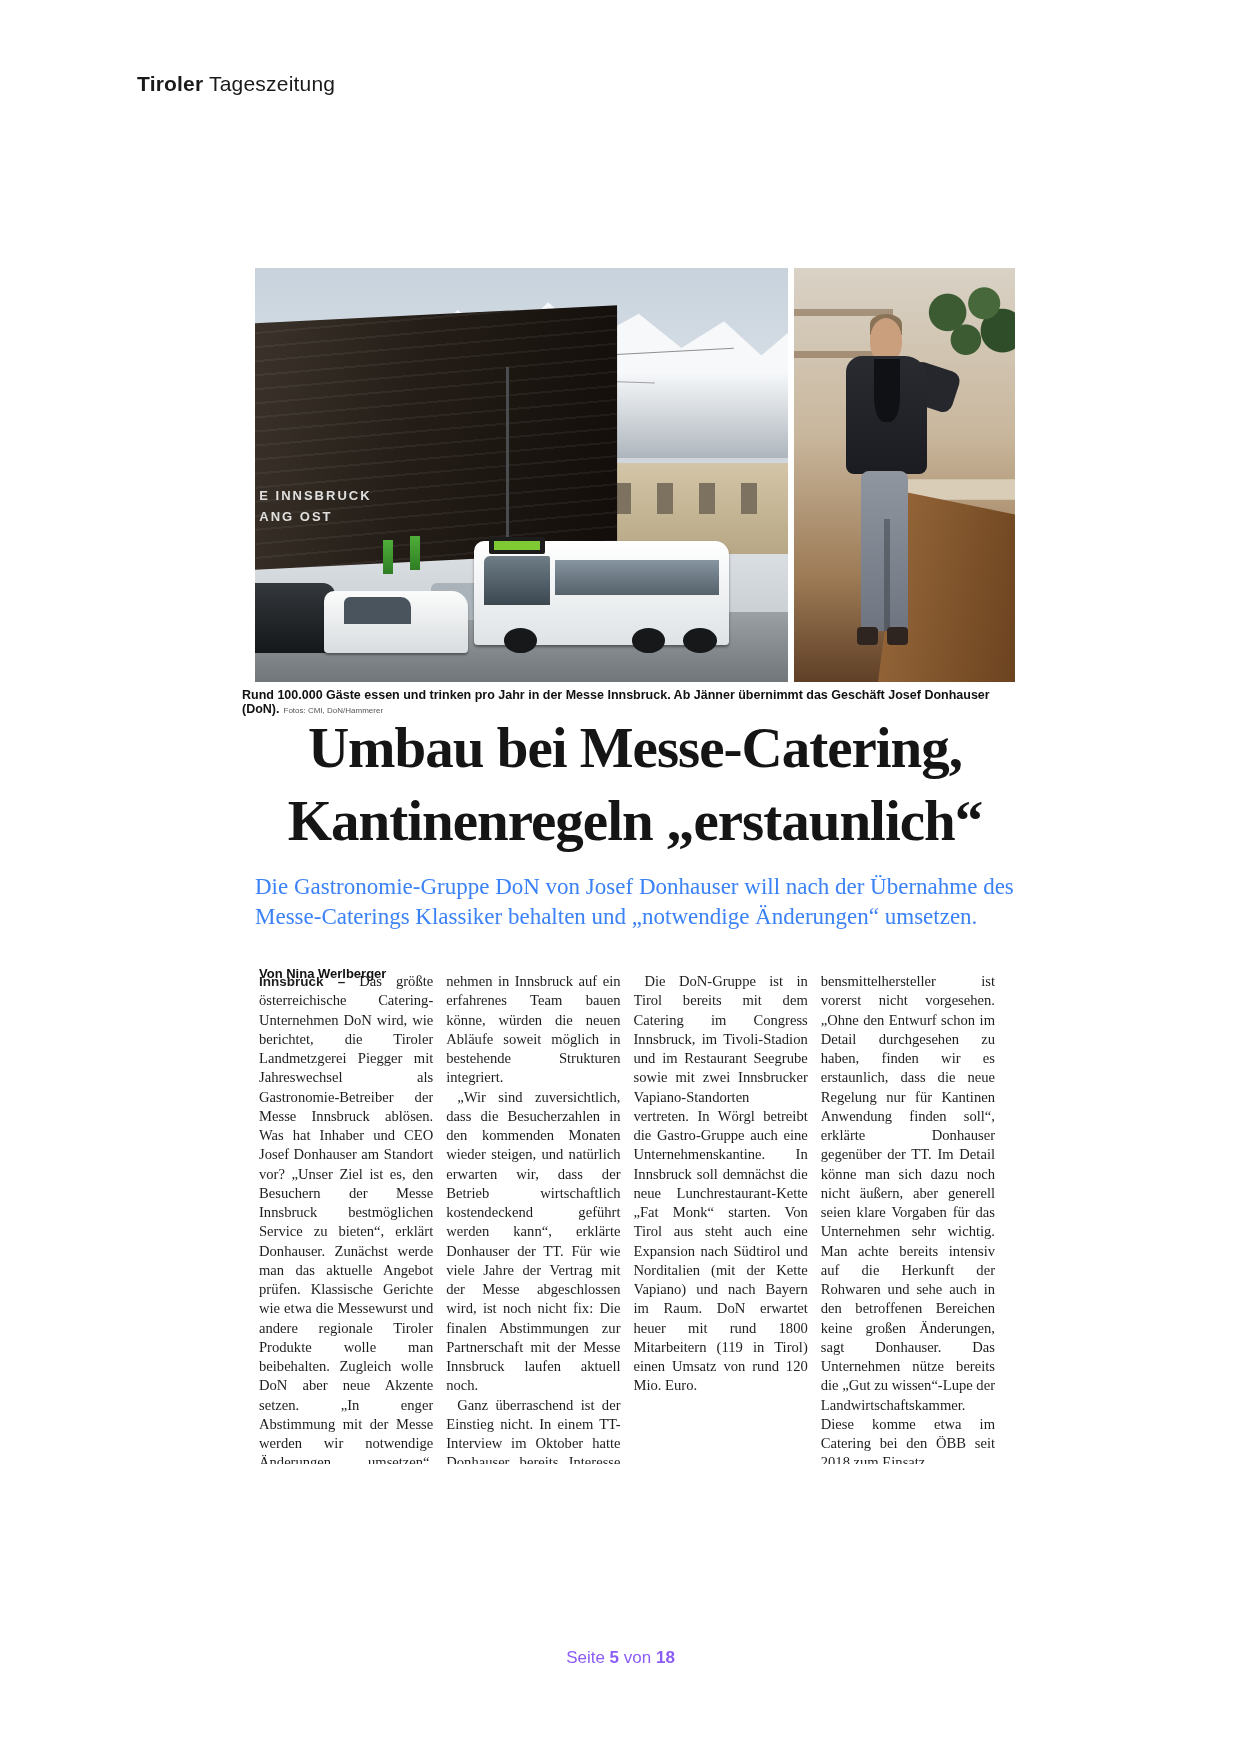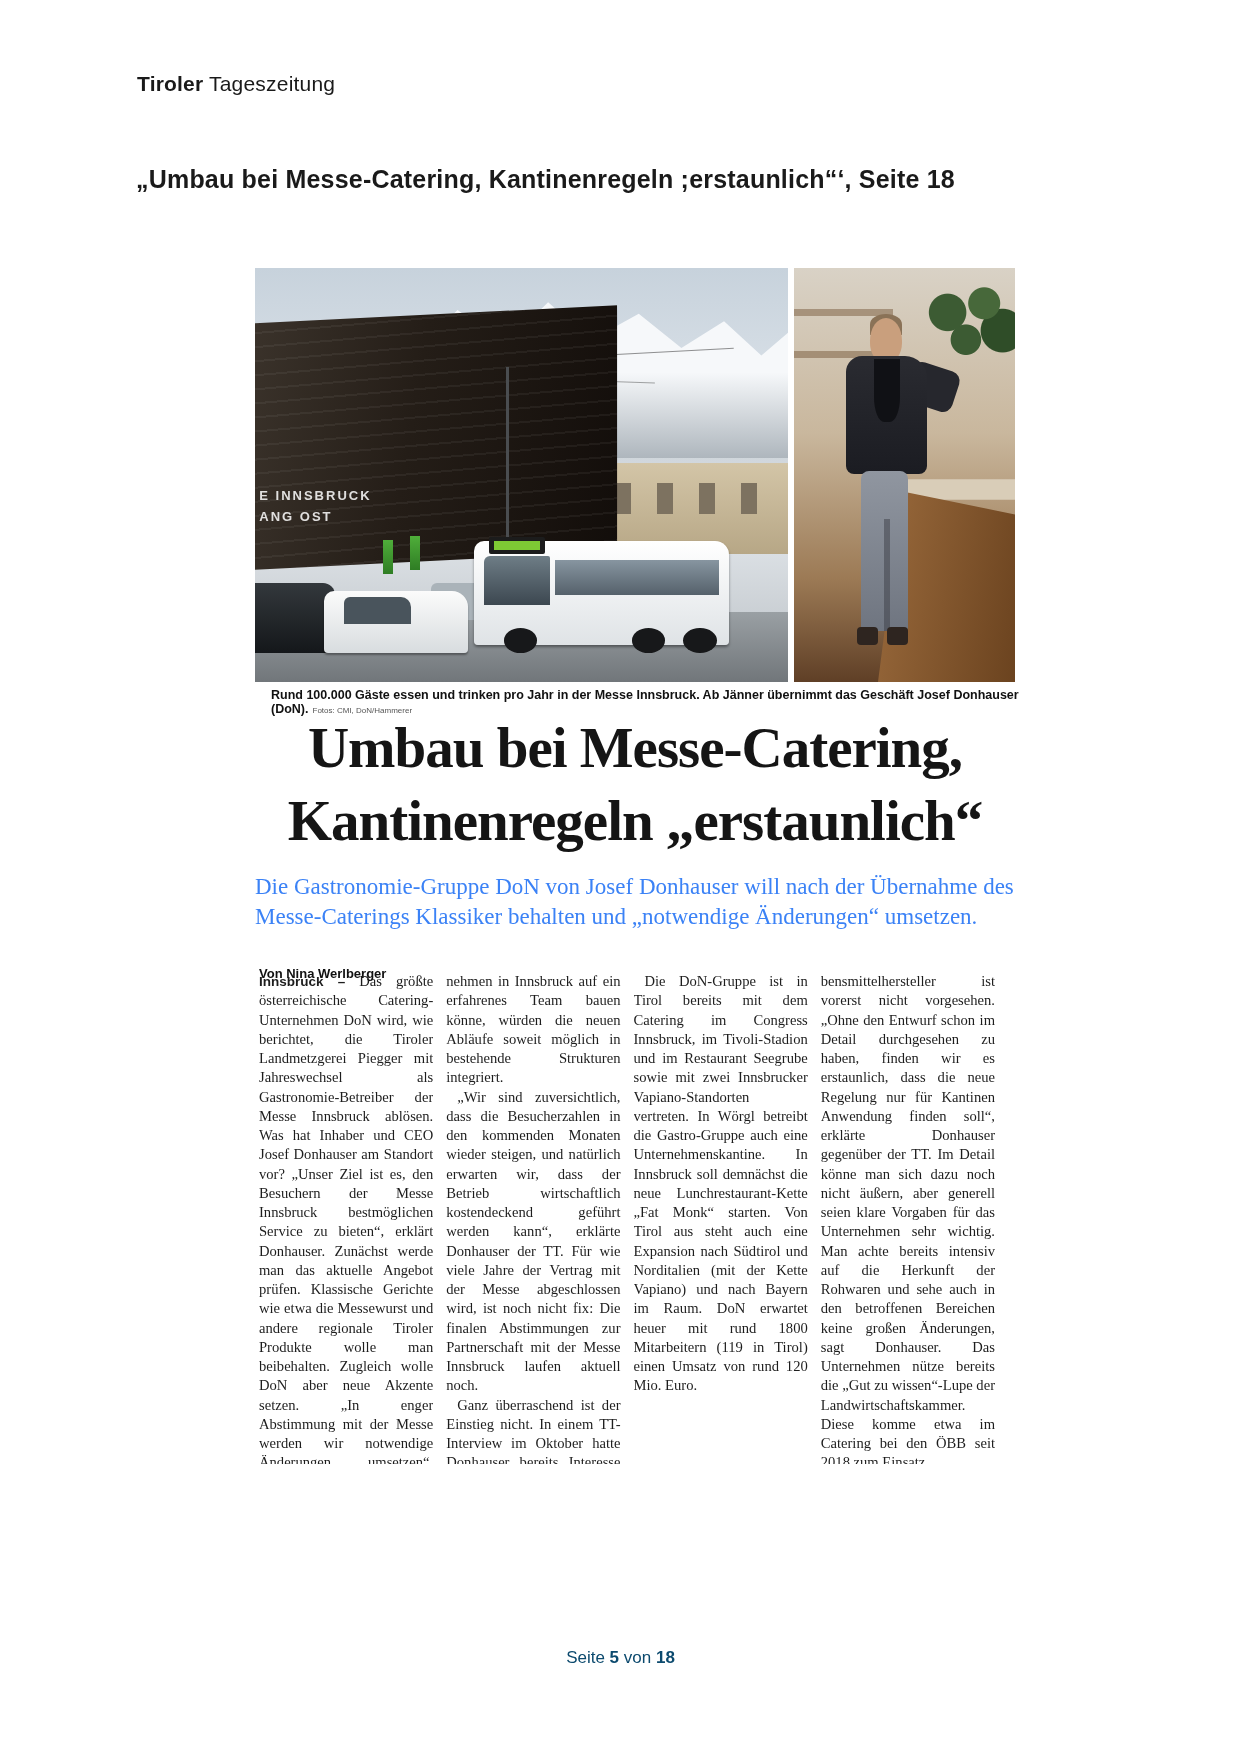--- a/index.html
+++ b/index.html
@@ -66,49 +66,48 @@
   .head{position:absolute;left:34%;top:0;width:30%;height:13%;background:#c99f7d;border-radius:50% 50% 45% 45%;}
   .hair{position:absolute;left:34%;top:-1%;width:30%;height:6%;background:#8a7257;border-radius:50% 50% 0 0;}
   .torso{position:absolute;left:12%;top:11%;width:76%;height:34%;background:linear-gradient(#2a2b31,#1b1c22);border-radius:16px 22px 8px 8px;}
   .shirt{position:absolute;left:38%;top:12%;width:24%;height:18%;background:#101115;border-radius:0 0 40% 40%;}
   .arm{position:absolute;left:70%;top:14%;width:46%;height:12%;background:#26272d;border-radius:10px;transform:rotate(18deg);}
   .legs{position:absolute;left:26%;top:44%;width:44%;height:46%;background:linear-gradient(#9096a0,#6f7580);border-radius:8px 8px 4px 4px;}
   .leg-split{position:absolute;left:47%;top:58%;width:6%;height:32%;background:rgba(60,62,70,.5);}
   .shoe{position:absolute;top:89%;width:20%;height:5%;background:#2e2520;border-radius:4px;}
 
   
-  .caption{position:absolute;left:271px;top:688px;width:760px;font-size:12.5px;font-weight:bold;color:#111;}
+  .caption{position:absolute;left:242px;top:688px;width:760px;font-size:12.5px;font-weight:bold;color:#111;}
   .caption .credit{font-weight:normal;font-size:8px;color:#555;margin-left:4px;}
 
   
   .headline{position:absolute;left:255px;top:712px;width:760px;text-align:center;
       font-family:"Liberation Serif",serif;font-weight:bold;font-size:57px;line-height:1.28;
       letter-spacing:-1px;color:#151515;}
   .standfirst{position:absolute;left:255px;top:872px;width:760px;text-align:left;
       font-family:"Liberation Serif",serif;font-size:23px;line-height:1.32;color:#3b82f6;}
   .byline{position:absolute;left:259px;top:942px;font-size:13px;font-weight:bold;color:#111;margin-top:24px;}
   .columns{position:absolute;left:259px;top:972px;width:736px;height:492px;display:flex;gap:13px;}
   .col{flex:1 1 0;font-family:"Liberation Serif",serif;font-size:14.6px;line-height:1.32;
       color:#1d1d1d;text-align:justify;hyphens:auto;overflow:hidden;}
   .col p{margin:0;}
   .col p.indent{text-indent:11px;}
   .col b.lead{font-family:"Liberation Sans",sans-serif;font-size:13.5px;}
 
   
-  .footer{position:absolute;left:0;top:1648px;width:100%;text-align:center;font-size:17px;color:#0c4a6e;}
+  .footer{position:absolute;left:0;top:1648px;width:100%;text-align:center;font-size:17px;color:#8b5cf6;}
   .footer b{font-weight:bold;}
 </style>
 </head>
 <body>
 
 <div class="page">
 
   <div class="masthead"><b>Tiroler</b><span> Tageszeitung</span></div>
 
-  <div class="refline">„Umbau bei Messe-Catering, Kantinenregeln ;erstaunlich“‘, Seite 18</div>
 
   <div class="photos">
     <div class="photo-left">
       <div class="mountains2"></div>
       <div class="mountains"></div>
       <div class="wire"></div>
       <div class="wire2"></div>
       <div class="facade">
         <span class="win" style="left:8%"></span>
         <span class="win" style="left:26%"></span>

